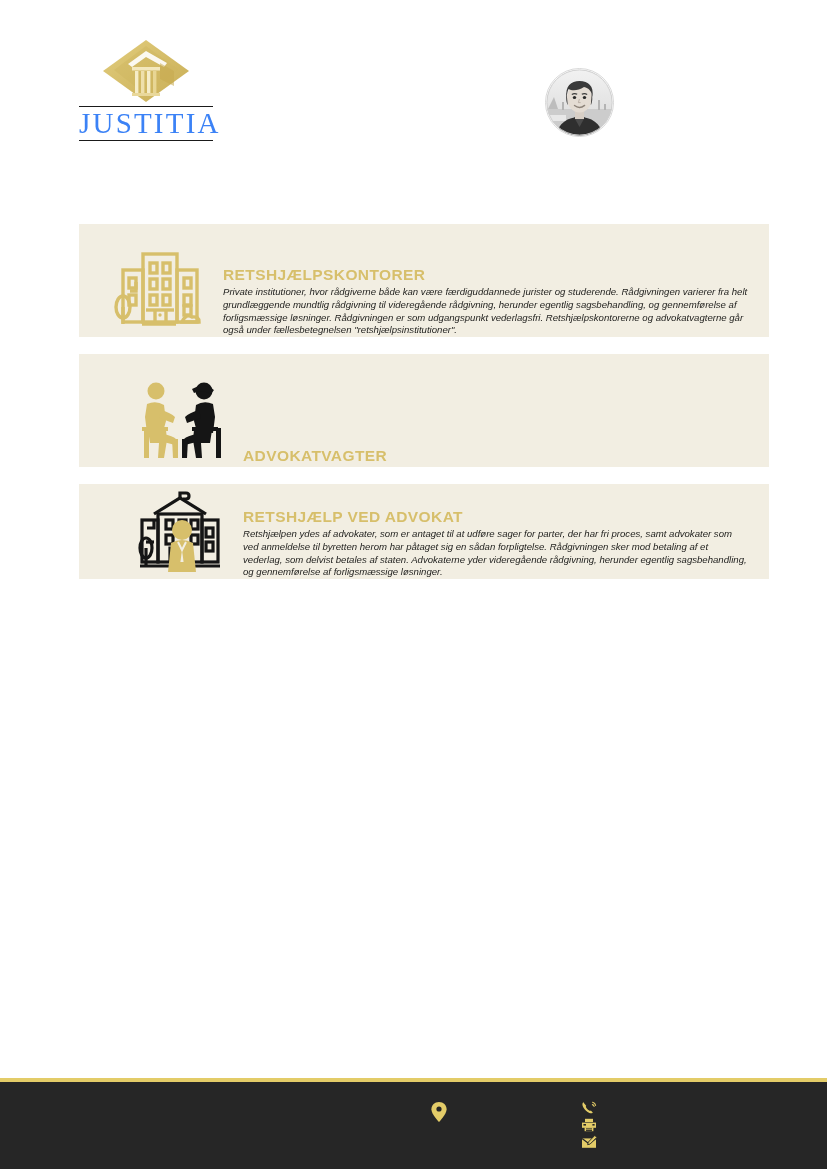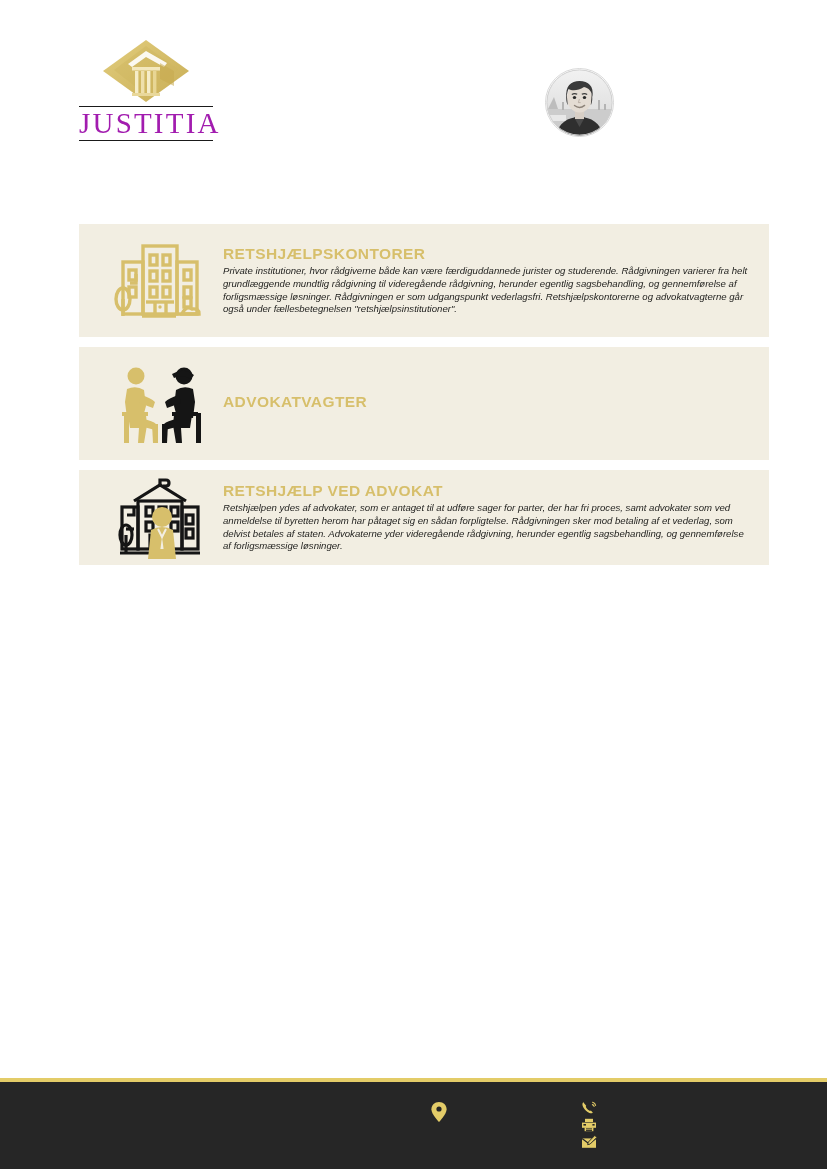--- a/index.html
+++ b/index.html
@@ -38,21 +38,21 @@
   .logo-rule-top {
     width: 134px;
     height: 1px;
     background: #1a1a1a;
     margin: 2px 0 0 0;
   }
   .logo-word {
     font-family: "Liberation Serif", serif;
     font-size: 29px;
     letter-spacing: 2.2px;
-    color: #a21caf;
+    color: #3b82f6;
     line-height: 1.05;
     padding: 1px 0 2px 0;
     white-space: nowrap;
   }
   .logo-rule-bot {
     width: 134px;
     height: 1px;
     background: #1a1a1a;
   }
 
@@ -71,24 +71,24 @@
   
   .cards {
     position: absolute;
     left: 79px;
     top: 224px;
     width: 690px;
   }
   .card {
     background: #f2eee2;
     display: flex;
-    align-items: center;
+    align-items: flex-end;
     box-sizing: border-box;
   }
-  .card + .card { margin-top: 10px; }
+  .card + .card { margin-top: 17px; padding-left: 20px; }
 
   .card-1 { height: 113px; }
   .card-2 { height: 113px; }
   .card-3 { height: 95px; }
 
   .card-icon {
     width: 118px;
     min-width: 118px;
     height: 96px;
     margin-left: 22px;

